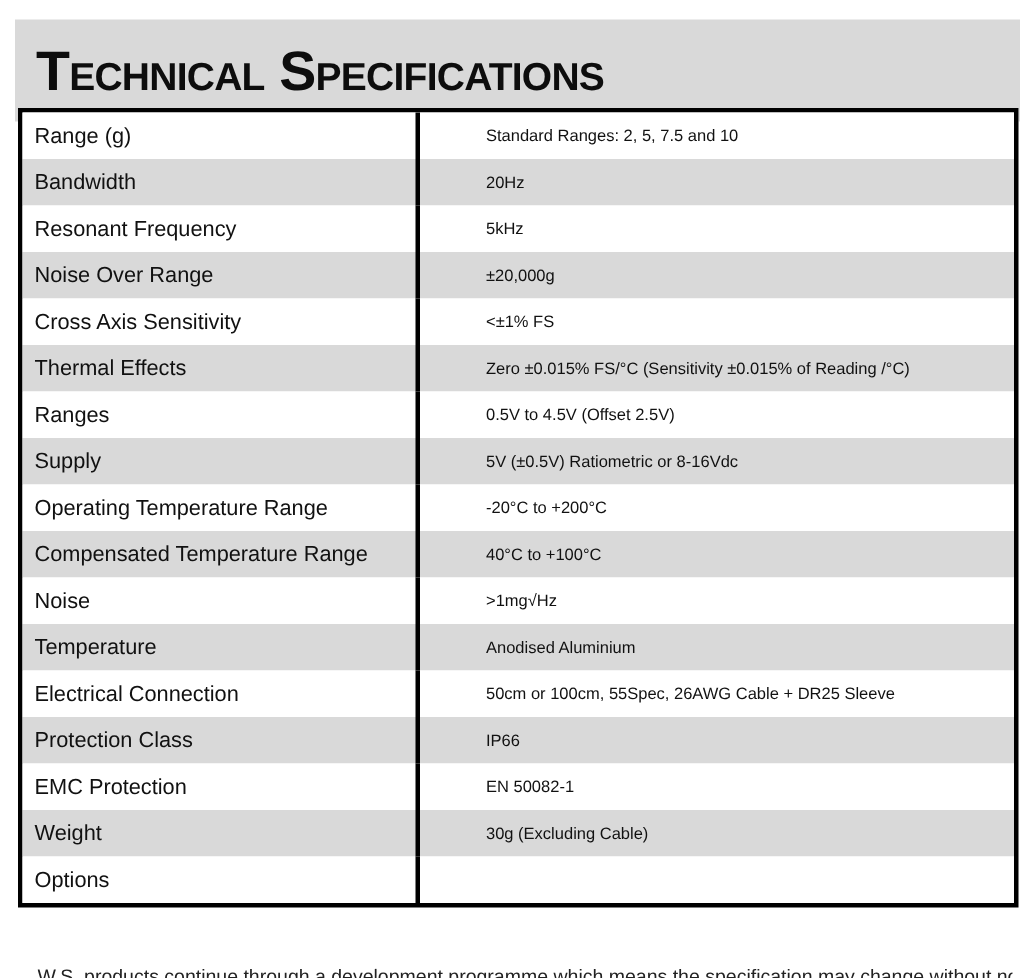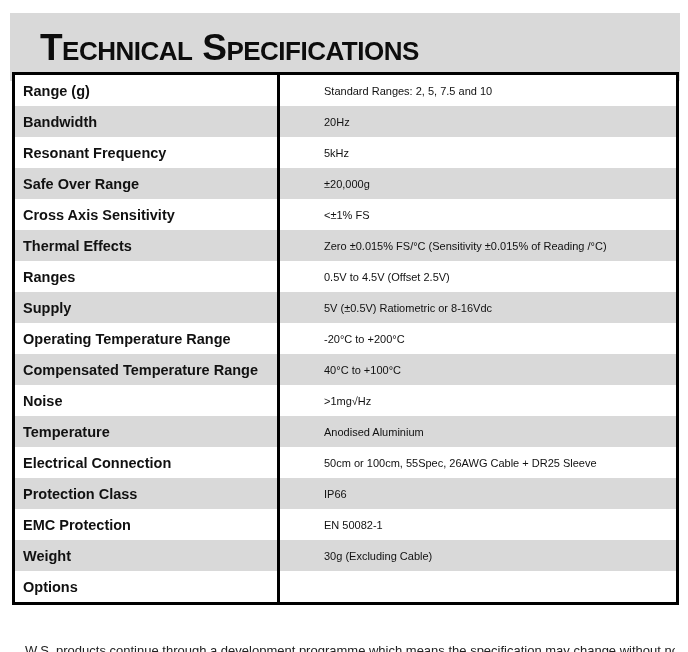--- a/index.html
+++ b/index.html
@@ -17,21 +17,21 @@
   }
   .header-bar {
     position: absolute;
     left: 10px;
     top: 13px;
     width: 670px;
     height: 68px;
     background: var(--shade, #d9d9d9);
     display: flex;
     align-items: center;
-    padding-left: 30px;
+    padding-left: 14px;
     box-sizing: border-box;
   }
   .page-title {
     font-variant: small-caps;
     font-size: 37px;
     letter-spacing: -0.5px;
     font-weight: 600;
     line-height: 1;
     white-space: nowrap;
     color: #0d0d0d;
@@ -55,21 +55,21 @@
   }
   .spec-label {
     flex: 0 0 265px;
     width: 265px;
     box-sizing: border-box;
     border-right: 3px solid #000000;
     display: flex;
     align-items: center;
     padding-left: 8px;
     padding-right: 4px;
-    font-weight: bold;
+    font-weight: normal;
     font-size: 14.5px;
     white-space: nowrap;
     overflow: hidden;
   }
   .spec-value {
     flex: 1 1 auto;
     display: flex;
     align-items: center;
     padding-left: 24px;
     padding-right: 4px;
@@ -103,21 +103,21 @@
   </div>
     <div class="spec-row">
     <div class="spec-label">Bandwidth</div>
     <div class="spec-value">20Hz</div>
   </div>
     <div class="spec-row">
     <div class="spec-label">Resonant Frequency</div>
     <div class="spec-value">5kHz</div>
   </div>
     <div class="spec-row">
-    <div class="spec-label">Safe Over Range</div>
+    <div class="spec-label">Noise Over Range</div>
     <div class="spec-value">±20,000g</div>
   </div>
     <div class="spec-row">
     <div class="spec-label">Cross Axis Sensitivity</div>
     <div class="spec-value">&lt;±1% FS</div>
   </div>
     <div class="spec-row">
     <div class="spec-label">Thermal Effects</div>
     <div class="spec-value">Zero ±0.015% FS/°C (Sensitivity ±0.015% of Reading /°C)</div>
   </div>

